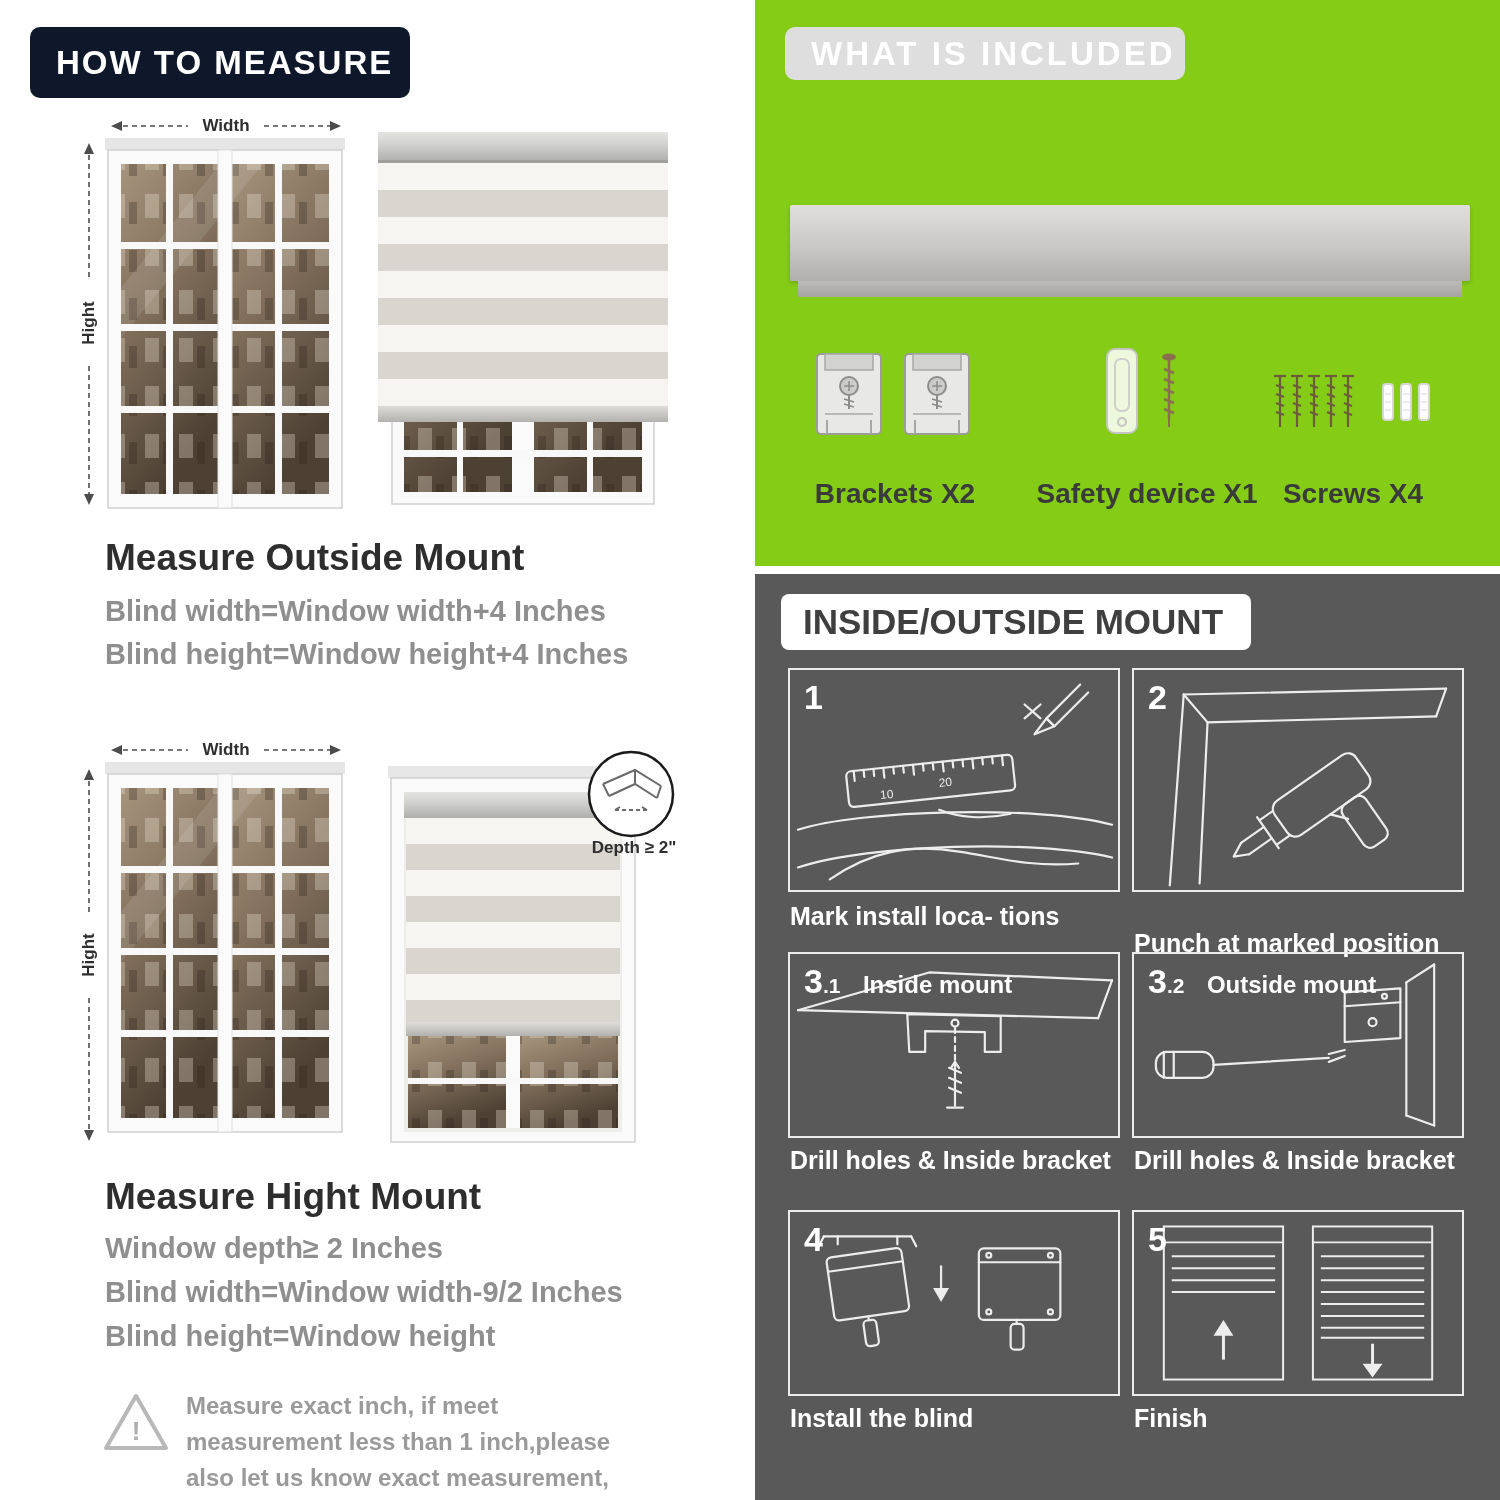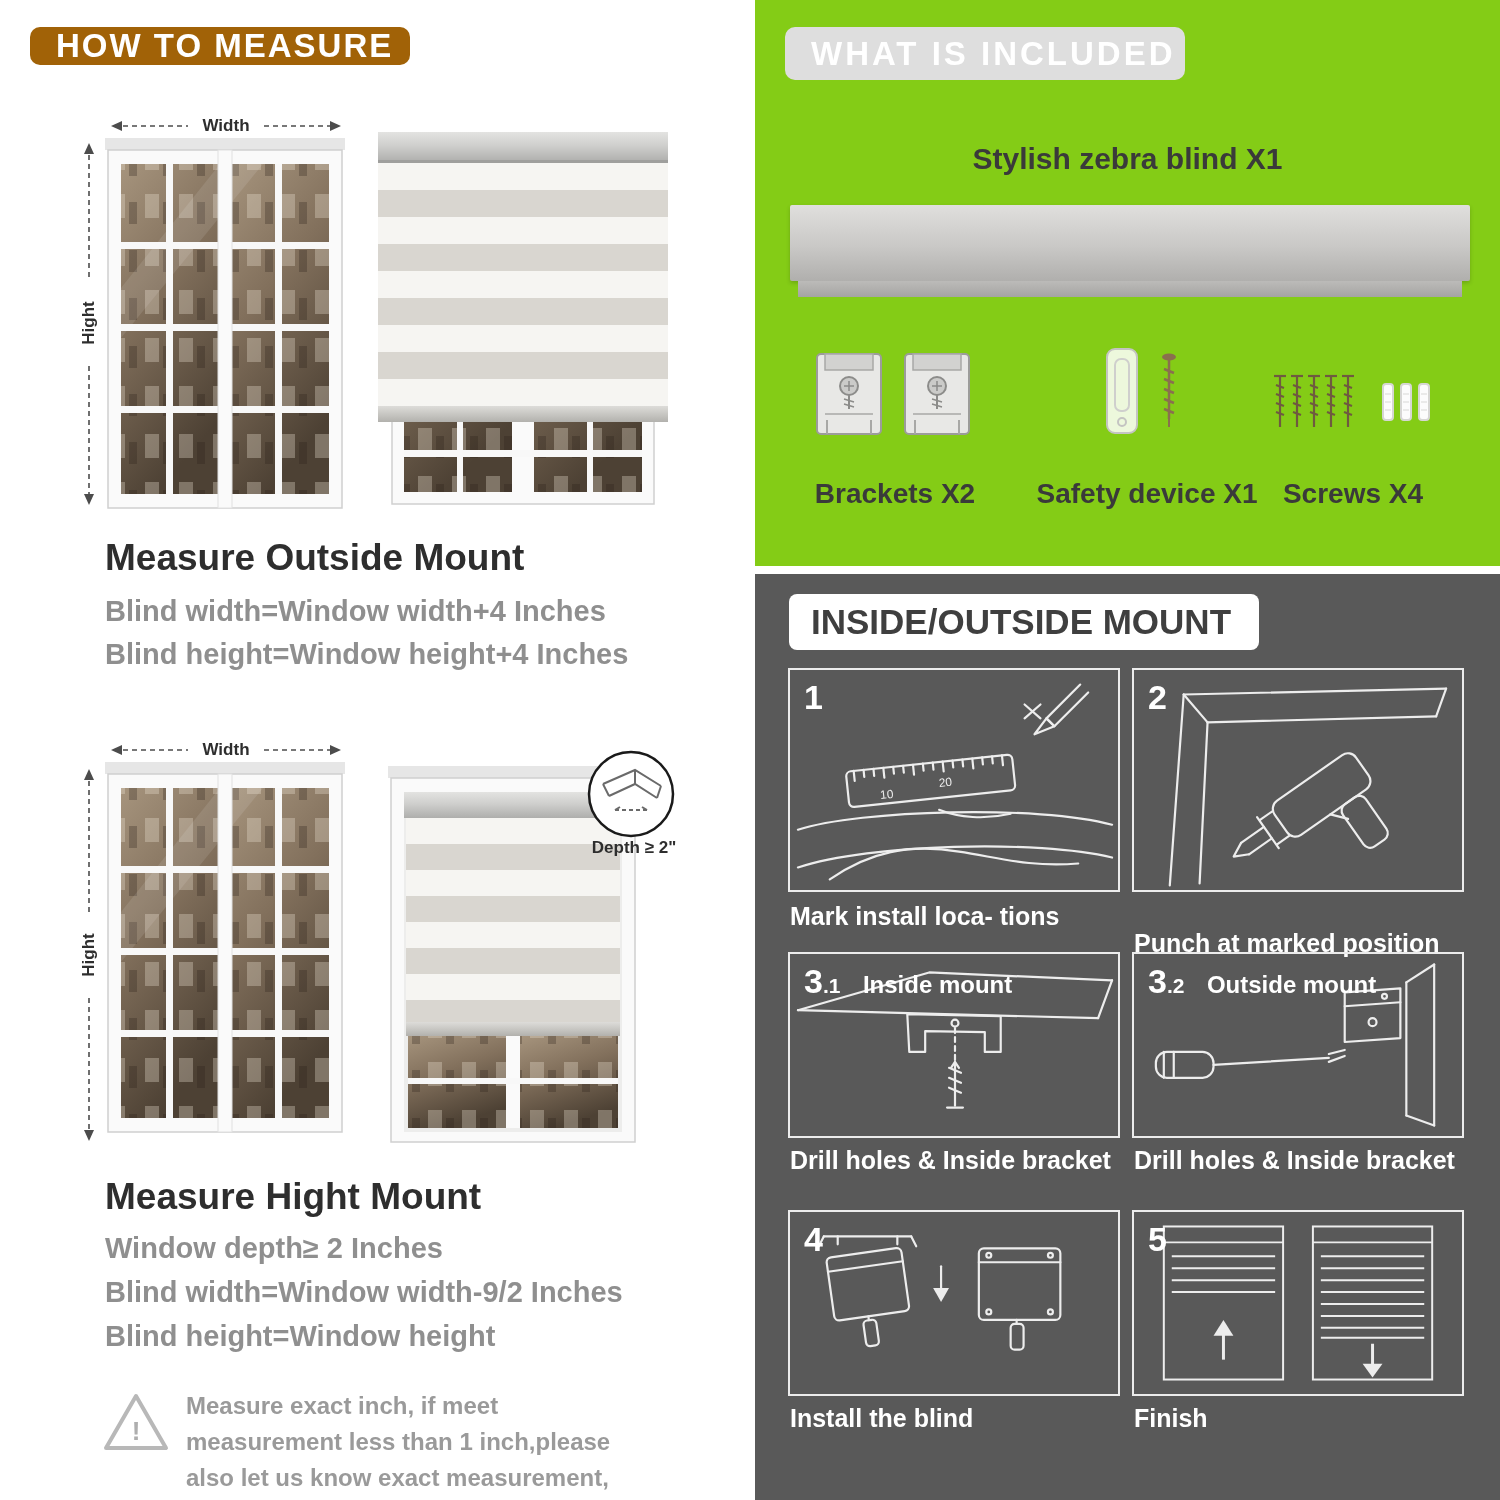--- a/index.html
+++ b/index.html
@@ -3,22 +3,22 @@
 <meta charset="utf-8">
 <style>
   * { margin:0; padding:0; box-sizing:border-box; }
   html,body { background:#ffffff; }
   body { font-family:"Liberation Sans", sans-serif; }
   #canvas { position:relative; width:1500px; height:1500px; background:#ffffff; overflow:hidden; }
   .abs { position:absolute; }
 
   
   .pill-gray {
-    position:absolute; left:30px; top:27px; width:380px; height:38px;
-    background:#a16207; border-radius:10px; color:#ffffff;
+    position:absolute; left:30px; top:27px; width:380px; height:71px;
+    background:#0f172a; border-radius:10px; color:#ffffff;
     font-weight:bold; font-size:33px; letter-spacing:2px;
     display:flex; align-items:center; padding-left:26px;
   }
   .h-measure { position:absolute; left:105px; font-size:37px; font-weight:bold; color:#2e2e2e; }
   .gray-line { position:absolute; left:105px; font-size:29px; font-weight:bold; color:#8f8f8f; }
   .depth-label { position:absolute; font-size:17px; font-weight:bold; color:#2e2e2e; }
   .warn-text { position:absolute; left:186px; top:1388px; width:470px; font-size:24px; font-weight:bold; color:#9a9a9a; line-height:1.5; }
 
   
   .right-light { position:absolute; left:755px; top:0; width:745px; height:566px; background:#84cc16; }
@@ -31,21 +31,21 @@
   }
   .blind-label { position:absolute; left:0; top:142px; width:745px; text-align:center; font-size:30px; font-weight:bold; color:#3a3a3a; }
   .headrail-main { position:absolute; left:35px; top:205px; width:680px; height:76px;
     background:linear-gradient(180deg,#e0dfdd,#c9c8c6 55%,#b0afad); border-radius:2px;
     box-shadow:0 2px 4px rgba(0,0,0,0.18); }
   .headrail-lip { position:absolute; left:43px; top:281px; width:664px; height:16px;
     background:linear-gradient(180deg,#bcbbb9,#a5a4a2); }
   .item-label { position:absolute; top:478px; font-size:28px; font-weight:bold; color:#3a3a3a; text-align:center; }
 
   .pill-mount {
-    position:absolute; left:34px; top:20px; height:56px; width:470px;
+    position:absolute; left:26px; top:20px; height:56px; width:470px;
     background:#ffffff; border-radius:8px; color:#3f3f3f;
     font-weight:bold; font-size:35px;
     display:flex; align-items:center; padding-left:22px;
   }
   .panel { position:absolute; border:2px solid #ececec; }
   .step-num { position:absolute; top:8px; left:14px; color:#ffffff; z-index:2; }
   .step-num .num { font-size:34px; font-weight:bold; }
   .step-num .sub { font-size:21px; font-weight:bold; }
   .step-num .step-title { font-size:24px; font-weight:bold; margin-left:18px; }
   .step-caption { position:absolute; color:#ffffff; font-size:25px; font-weight:bold; }
@@ -233,21 +233,20 @@
   <svg class="abs" style="left:100px; top:1390px;" width="72" height="66" viewBox="0 0 72 66">
     <path d="M36 6 L66 58 L6 58 Z" fill="none" stroke="#b8b8b8" stroke-width="4" stroke-linejoin="round"></path>
     <text x="36" y="50" text-anchor="middle" font-size="26" font-weight="bold" fill="#aeaeae">!</text>
   </svg>
   <div class="warn-text">Measure exact inch, if meet measurement less than 1 inch,please also let us know exact measurement, please do not leave it</div>
 
   <div class="right-light">
     <div class="pill-included">
       <span>WHAT IS INCLUDED</span>
     </div>
-    <div class="blind-label">Stylish zebra blind X1</div>
     <div class="headrail-main"></div>
     <div class="headrail-lip"></div>
 
     <svg class="abs" style="left:58px; top:348px;" width="160" height="94" viewBox="0 0 160 94">
       <g id="brk1">
         <rect x="4" y="6" width="64" height="80" rx="4" fill="#e8e8e6" stroke="#9c9c9a" stroke-width="2"></rect>
         <rect x="12" y="6" width="48" height="16" fill="#d2d2d0" stroke="#a8a8a6" stroke-width="1.5"></rect>
         <path d="M12 66 h48" stroke="#a8a8a6" stroke-width="1.5"></path>
         <path d="M14 86 v-14 M58 86 v-14" stroke="#a8a8a6" stroke-width="2"></path>
         <circle cx="36" cy="38" r="9" fill="#cbcbc9" stroke="#8c8c8a" stroke-width="2"></circle>

